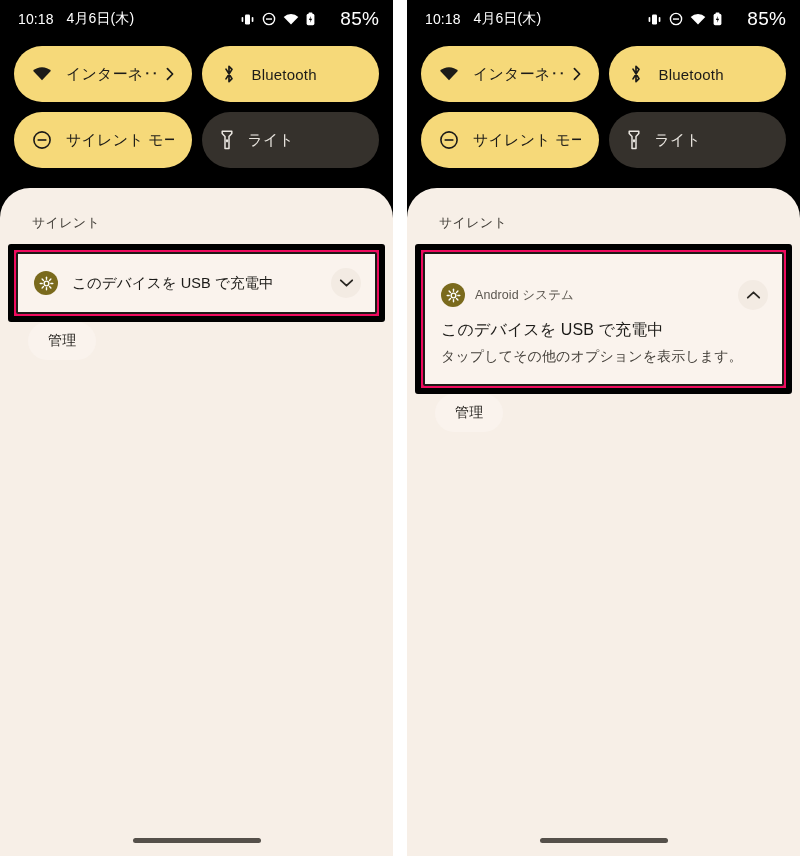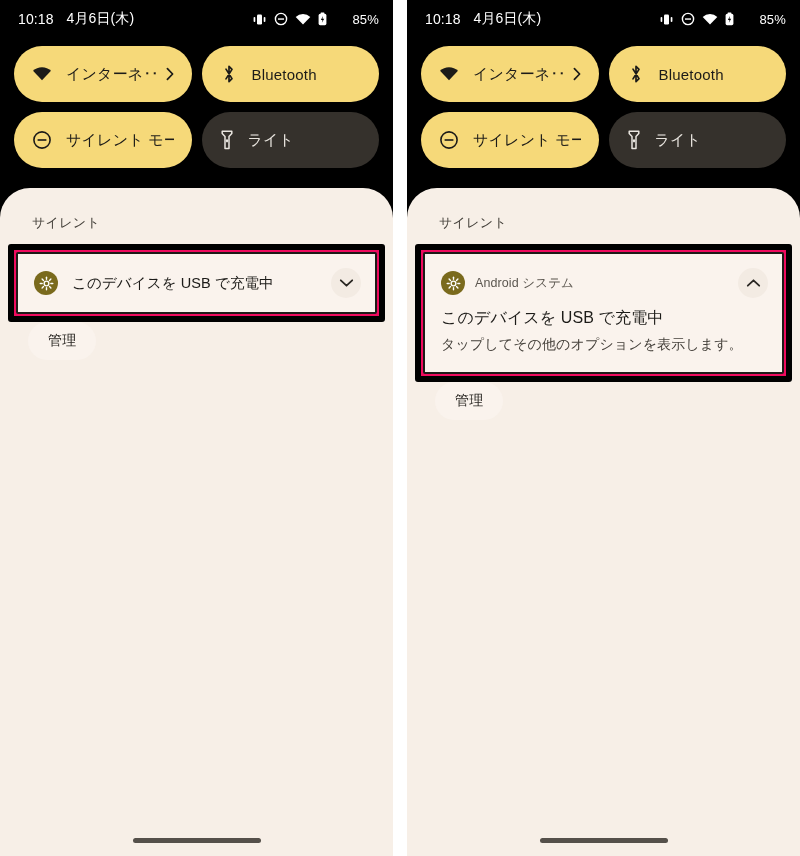--- a/index.html
+++ b/index.html
@@ -53,21 +53,21 @@
   }
   .sb-clock { font-weight: 400; }
   .sb-date  { font-weight: 400; }
   .sb-right {
     display: flex;
     align-items: center;
     gap: 7px;
     font-size: 13.5px;
   }
   .sb-icon { display: inline-flex; align-items: center; justify-content: center; }
-  .sb-pct { margin-left: 18px; font-size: 13px; letter-spacing: .2px; }
+  .sb-pct { margin-left: 18px; font-size: 19px; letter-spacing: .2px; }
 
   
   .qs {
     padding: 8px 14px 14px 14px;
     background: #000000;
     box-sizing: border-box;
   }
   .qs-row {
     display: flex;
     gap: 10px;
@@ -146,21 +146,21 @@
     box-sizing: border-box;
   }
   .notif.collapsed {
     display: flex;
     align-items: center;
     gap: 14px;
     padding: 14px 14px 14px 16px;
     min-height: 44px;
   }
   .notif.expanded {
-    padding: 14px 14px 18px 16px;
+    padding: 26px 14px 18px 16px;
     border-radius: 20px;
   }
 
   .app-ico {
     flex: 0 0 auto;
     width: 24px;
     height: 24px;
     border-radius: 50%;
     background: #7a6a1d;
     display: inline-flex;

